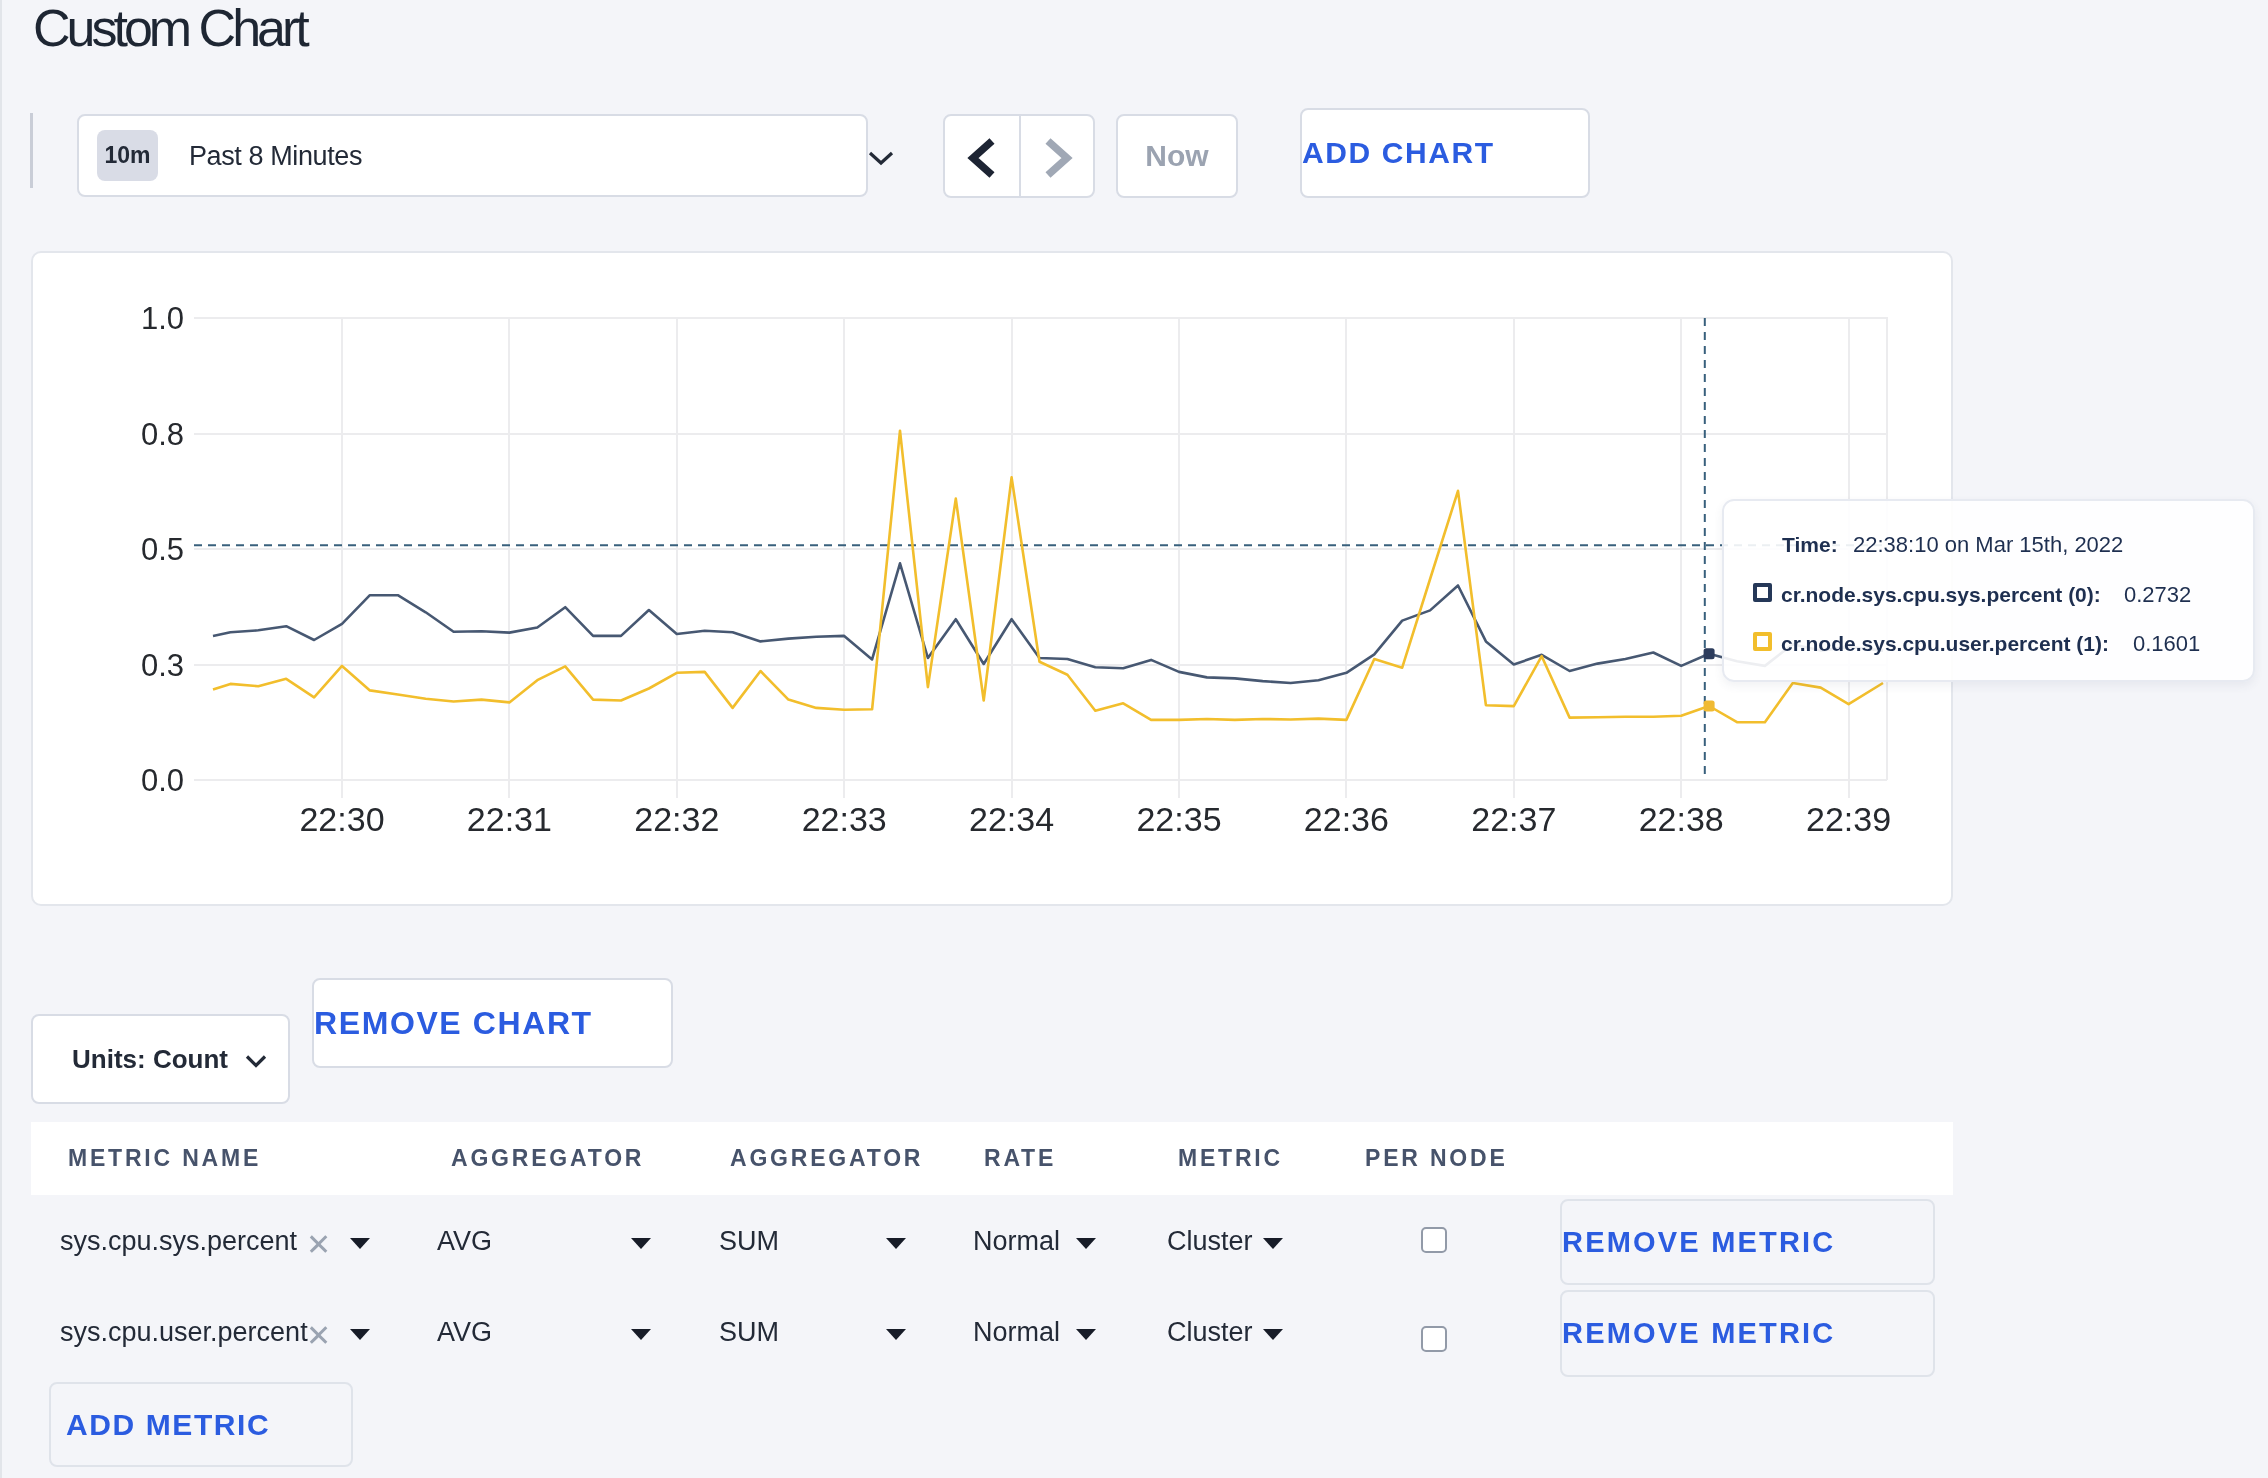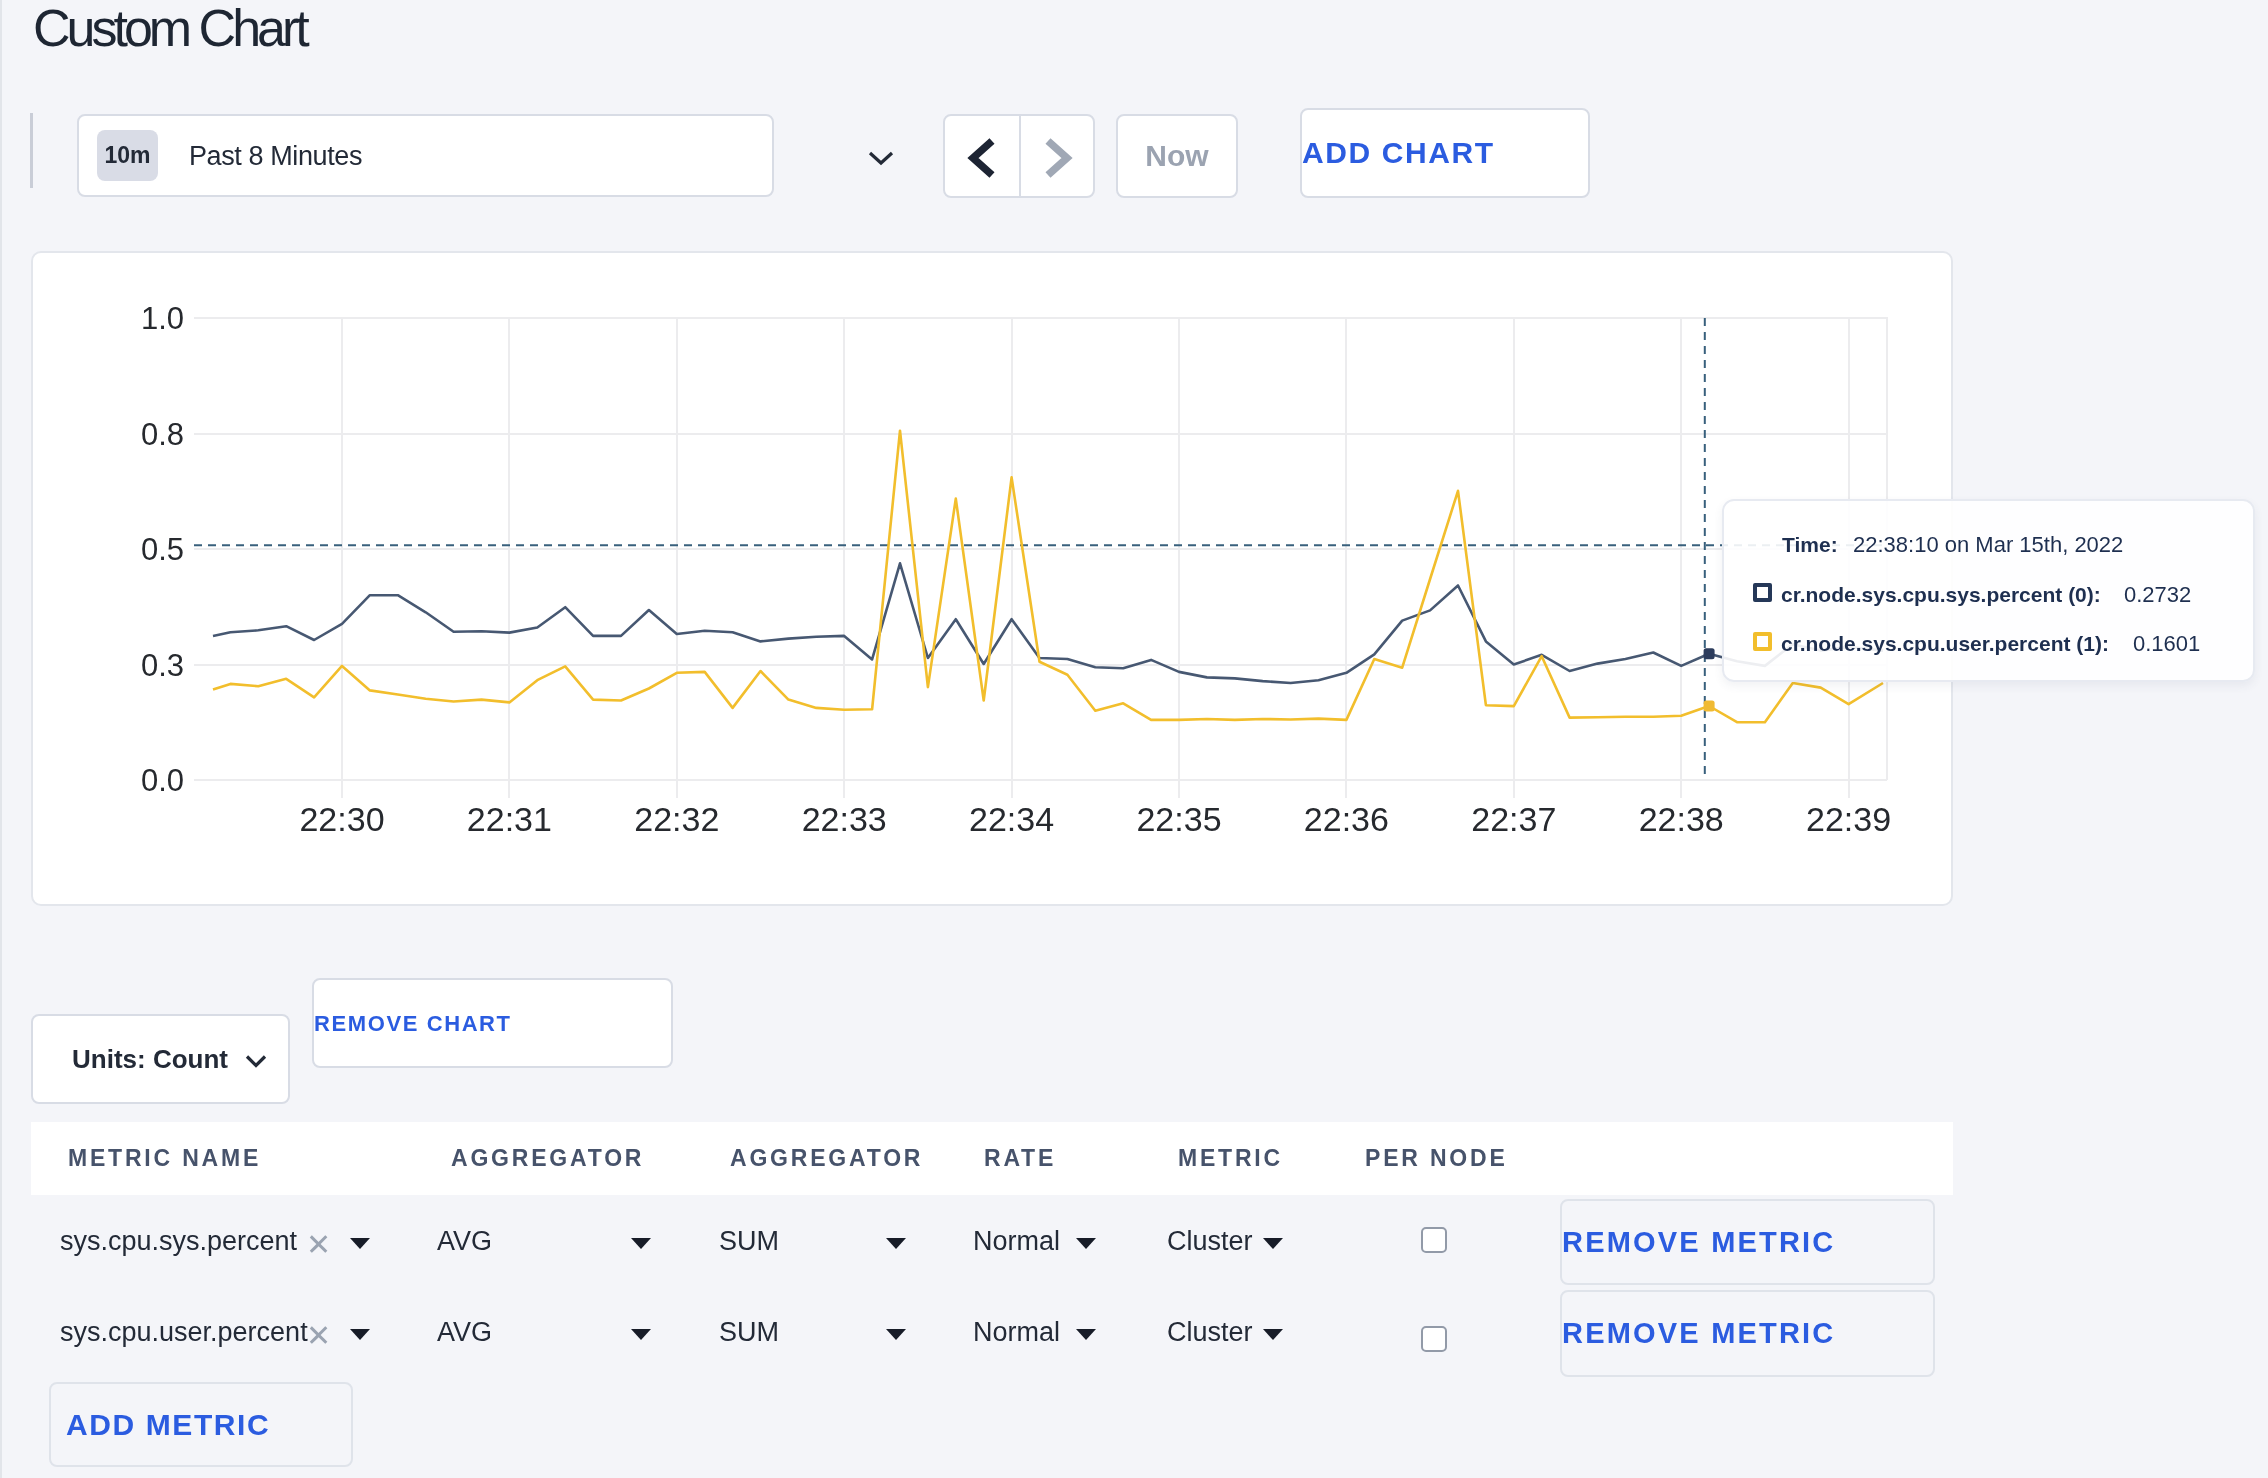--- a/index.html
+++ b/index.html
@@ -2,38 +2,38 @@
 <html><head>
 <meta charset="utf-8">
 <style>
 * { margin:0; padding:0; box-sizing:border-box; }
 html,body { width:2268px; height:1478px; background:#f4f5f9; font-family:"Liberation Sans",sans-serif; overflow:hidden; }
 #page { position:relative; width:2268px; height:1478px; background:#f4f5f9; }
 .abs { position:absolute; }
 .title { left:33px; top:-2px; font-size:52px; letter-spacing:-4px; color:#1e2633; }
 .accent { left:30px; top:113px; width:3px; height:75px; background:#c9cdd7; }
 .box { background:#fff; border:2px solid #d8dce5; border-radius:8px; }
-.timebox { left:77px; top:114px; width:697px; height:83px; }
+.timebox { left:77px; top:114px; width:791px; height:83px; }
 .badge { position:absolute; left:18px; top:14px; width:61px; height:51px; background:#d9dce6; border-radius:8px; color:#232a37; font-size:23px; font-weight:bold; text-align:center; line-height:51px; }
 .tlabel { position:absolute; left:110px; top:0; line-height:81px; font-size:27px; letter-spacing:-0.4px; color:#232a37; }
 .chev { position:absolute; stroke:#232a37; stroke-width:3.2; fill:none; }
 .arrows { left:943px; top:114px; width:152px; height:84px; display:flex; }
 .acell { width:50%; height:100%; position:relative; }
 .acell + .acell { border-left:2px solid #d8dce5; }
 .nowbtn { left:1116px; top:114px; width:122px; height:84px; color:#9ba3b1; font-size:30px; font-weight:bold; text-align:center; line-height:80px; }
 .bluebtn { color:#2b5ce0; font-weight:bold; letter-spacing:1.6px; text-align:left; }
 .addchart { left:1300px; top:108px; width:290px; height:90px; font-size:30px; line-height:86px; }
 .card { left:31px; top:251px; width:1922px; height:655px; background:#fff; border:2px solid #e3e6ec; border-radius:10px; }
 .tooltip { left:1722px; top:499px; width:533px; height:183px; background:rgba(255,255,255,0.9); border:2px solid #e7eaf1; border-radius:12px; box-shadow:0 4px 10px rgba(60,70,100,0.07); color:#1e2f50; font-size:22px; }
 .tt-b { font-weight:bold; font-size:21px; }
 .ttrow { position:absolute; white-space:nowrap; }
 .ttsq { position:absolute; left:29px; width:19px; height:19px; border-radius:2px; }
 .unitsbox { left:31px; top:978px; width:259px; height:90px;margin-top:36px; }
 .ulabel { position:absolute; left:39px; top:0; line-height:87px; font-size:26px; font-weight:bold; color:#232a37; }
-.removechart { left:312px; top:978px; width:361px; height:90px; font-size:22px; line-height:87px; }
+.removechart { left:312px; top:978px; width:361px; height:90px; font-size:32px; line-height:87px; }
 .thead { left:31px; top:1122px; width:1922px; height:73px; background:#fff; }
 .th { position:absolute; top:0; line-height:73px; font-size:23px; font-weight:bold; letter-spacing:2.8px; color:#47536b; white-space:nowrap; }
 .cell { position:absolute; font-size:27px; color:#232a37; white-space:nowrap; }
 .caret { position:absolute; width:0; height:0; border-left:10px solid transparent; border-right:10px solid transparent; border-top:11px solid #171c28; }
 .xicon { position:absolute; font-size:30px; color:#9aa3b1; }
 .cbx { position:absolute; left:1421px; width:26px; height:26px; background:#fff; border:2px solid #929aa8; border-radius:5px; }
 .rmbtn { position:absolute; left:1560px; width:375px; border:2px solid #dfe3ea; border-radius:8px; font-size:29px; letter-spacing:2.2px; background:transparent; }
 .addmetric { left:49px; top:1382px; width:304px; height:85px; border:2px solid #dfe3ea; border-radius:8px; font-size:30px; line-height:81px; background:transparent;padding-left:15px; }
 .ledge { left:0; top:0; width:2px; height:1478px; background:#e2e5ea; }
 </style>

